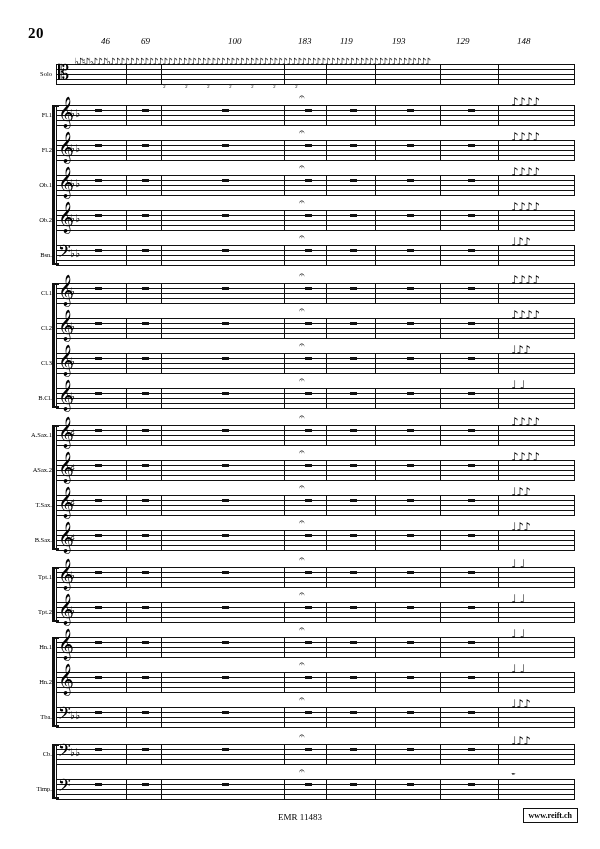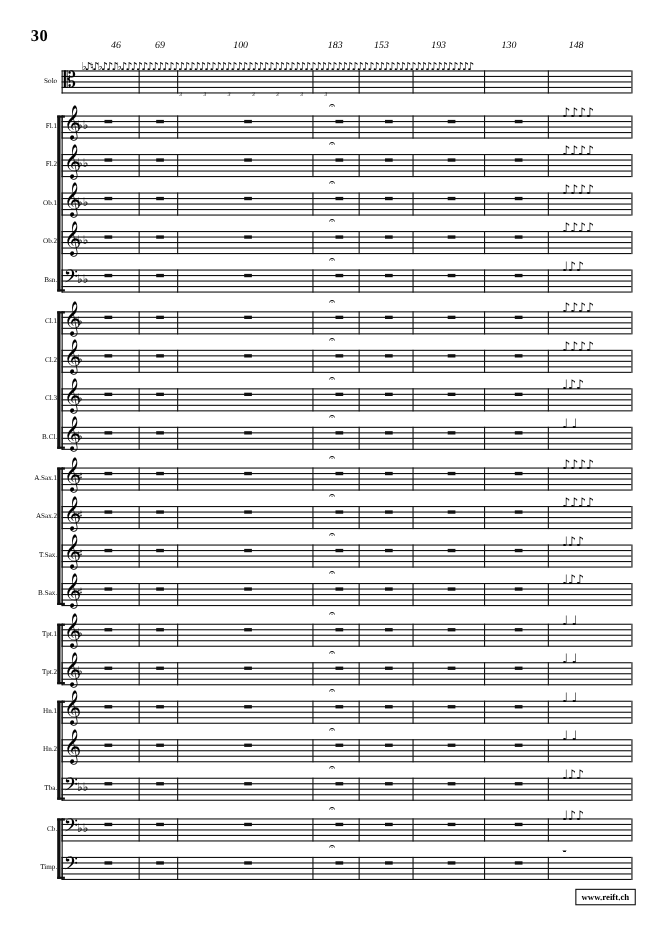--- a/index.html
+++ b/index.html
@@ -216,30 +216,30 @@
     font-style: italic;
     font-size: 5px;
     top: 84px;
   }
 </style>
 </head>
 <body>
 
 <div class="page">
 
-  <div class="page-number">30</div>
+  <div class="page-number">20</div>
 
   <div class="measure-numbers" id="measnums">
       <div class="measure-number" style="left: 101px;">46</div>
       <div class="measure-number" style="left: 141px;">69</div>
-      <div class="measure-number" style="left: 212px;">100</div>
+      <div class="measure-number" style="left: 228px;">100</div>
       <div class="measure-number" style="left: 298px;">183</div>
-      <div class="measure-number" style="left: 340px;">153</div>
+      <div class="measure-number" style="left: 340px;">119</div>
       <div class="measure-number" style="left: 392px;">193</div>
-      <div class="measure-number" style="left: 456px;">130</div>
+      <div class="measure-number" style="left: 456px;">129</div>
       <div class="measure-number" style="left: 517px;">148</div>
     </div>
 
   <div id="brackets">
       <div class="bracket" style="top: 105px; height: 160px;"></div>
       <div class="leftbar" style="top: 105px; height: 160px;"></div>
       <div class="bracket" style="top: 283px; height: 125px;"></div>
       <div class="leftbar" style="top: 283px; height: 125px;"></div>
       <div class="bracket" style="top: 425px; height: 125px;"></div>
       <div class="leftbar" style="top: 425px; height: 125px;"></div>
@@ -815,20 +815,21 @@
   <div id="tuplets">
       <div class="tuplet" style="left: 163px;">3</div>
       <div class="tuplet" style="left: 185px;">3</div>
       <div class="tuplet" style="left: 207px;">3</div>
       <div class="tuplet" style="left: 229px;">3</div>
       <div class="tuplet" style="left: 251px;">3</div>
       <div class="tuplet" style="left: 273px;">3</div>
       <div class="tuplet" style="left: 295px;">3</div>
     </div>
 
+  <div class="footer-code">EMR 11483</div>
   <div class="footer-url">www.reift.ch</div>
 
 <div class="inst-label" style="top: 70px;">Solo</div>
     <div class="clef alto" style="top: 62px;">𝄡</div>
     <div class="inst-label" style="top: 111px;">Fl.1</div>
     <div class="clef treble" style="top: 98px;">𝄞</div>
     <div class="keysig" style="left: 70px; top: 107px;">♭♭</div>
     <div class="inst-label" style="top: 146px;">Fl.2</div>
     <div class="clef treble" style="top: 133px;">𝄞</div>
     <div class="keysig" style="left: 70px; top: 142px;">♭♭</div>

